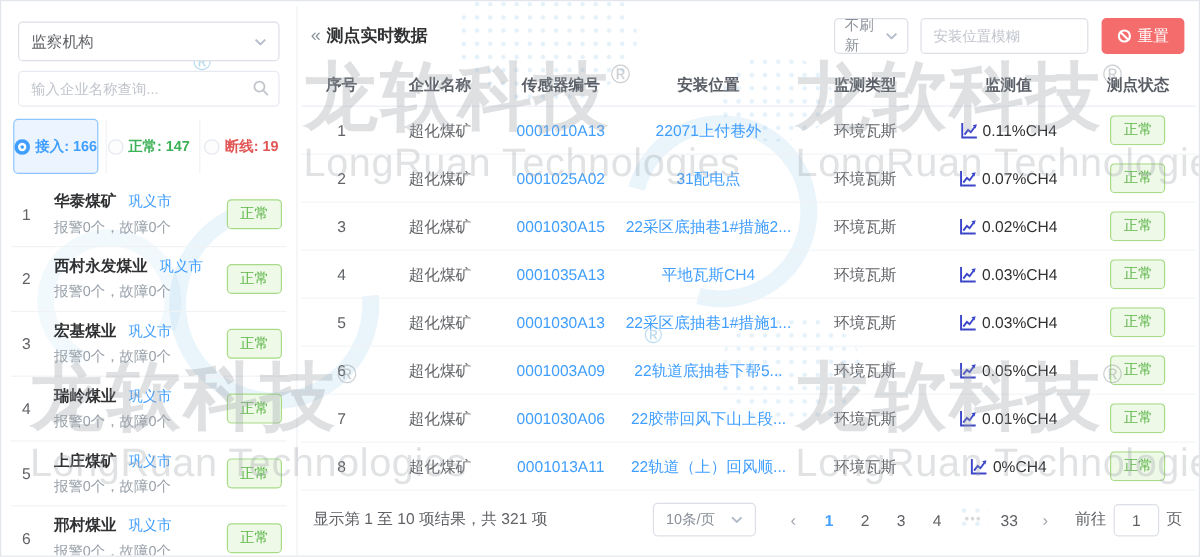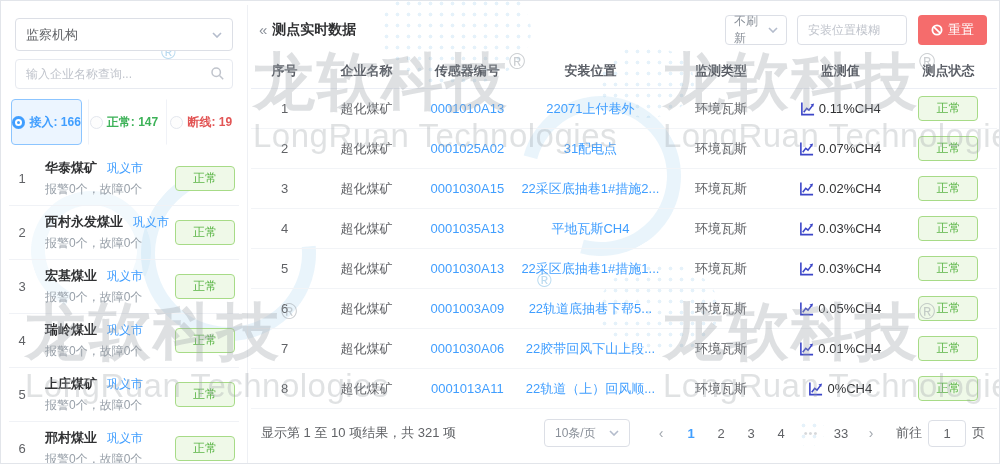--- a/index.html
+++ b/index.html
@@ -58,31 +58,31 @@
   .co-list { position:absolute; left:8px; right:8px; top:146px; bottom:0; overflow:hidden; }
   .co-item { display:flex; align-items:center; height:54px; cursor:pointer; }
   .co-item + .co-item { border-top:1px solid #f0f2f6; }
   .co-idx { width:26px; text-align:center; font-size:13px; color:#606266; flex:0 0 auto; }
   .co-info { flex:1; padding-left:10px; min-width:0; }
   .co-line1 { display:flex; align-items:baseline; gap:10px; }
   .co-name { font-size:13px; font-weight:bold; color:#303133; }
   .co-city { font-size:12px; color:#409eff; }
   .co-sub { margin-top:4px; font-size:12px; color:#98a0a9; }
   .badge { display:inline-block; background:#eff9e8; border:1px solid #a7db87;
-           color:#5cb648; font-size:12px; border-radius:4px; padding:3px 17px; }
+           color:#5cb648; font-size:12px; border-radius:4px; padding:3px 10px; }
   .co-item .badge { margin-right:4px; }
 
   
   .main { position:absolute; z-index:1; left:248px; top:0; right:0; bottom:0; }
   .toolbar { display:flex; align-items:center; height:31px; margin:13px 12px 0 10px; }
   .collapse { font-size:15px; color:#8a9099; cursor:pointer; margin-right:5px; }
   .page-title { font-size:14px; font-weight:bold; color:#303133; }
   .toolbar .spacer { flex:1; }
   .refresh-select { width:62px; height:30px; font-size:12px; color:#8a9099; padding:0 8px;margin-left:28px; }
-  .pos-search { position:relative; width:110px; height:30px; margin-left:10px; }
+  .pos-search { position:relative; width:140px; height:30px; margin-left:10px; }
   .pos-search input { width:100%; height:100%; border:1px solid #dcdfe6; border-radius:4px;
                       padding:0 10px; font-size:12px; color:#606266; outline:none; }
   .pos-search input::placeholder { color:#c0c4cc; }
   .btn { display:flex; align-items:center; gap:5px; height:30px; padding:0 13px;
          margin-left:11px; border:none; border-radius:4px; color:#fff; font-size:13px;
          cursor:pointer; font-family:inherit; }
   .btn svg { width:12px; height:12px; }
   .btn-blue { background:#409eff; }
   .btn-red { background:#f56c6c; }
   .bico { fill:none; stroke:#fff; stroke-width:1.8; }

